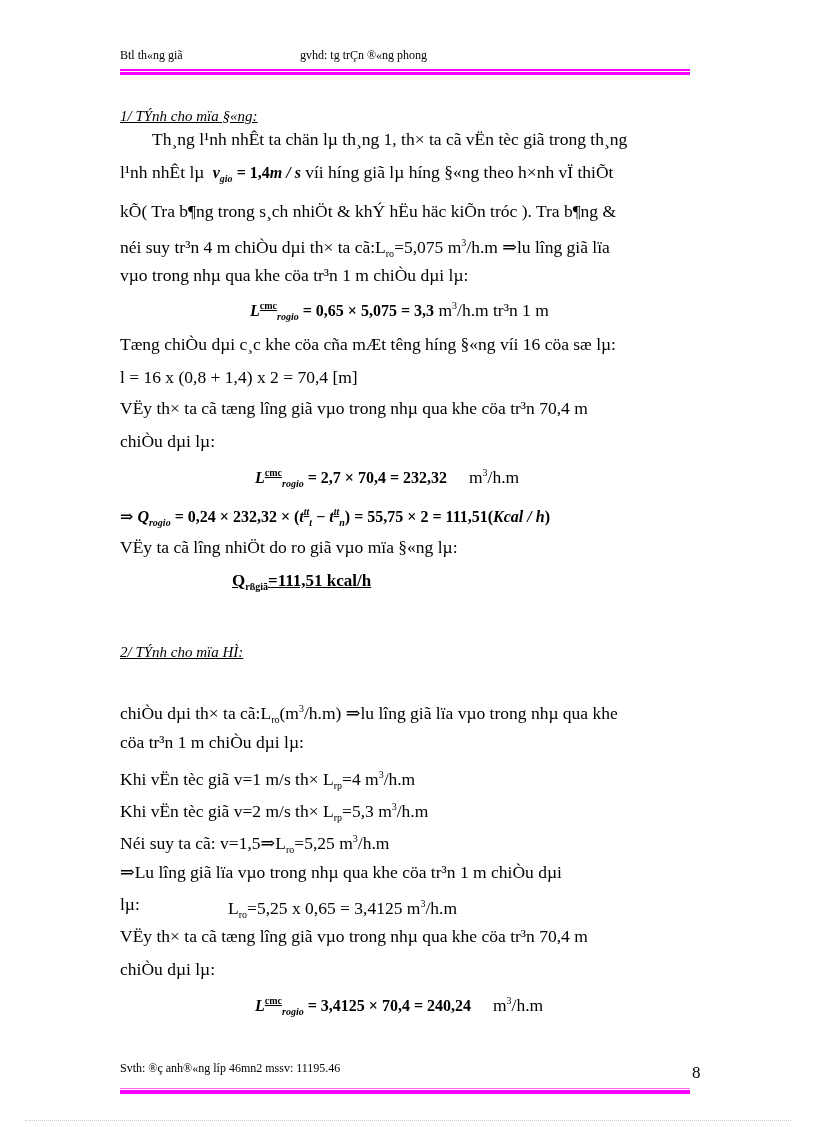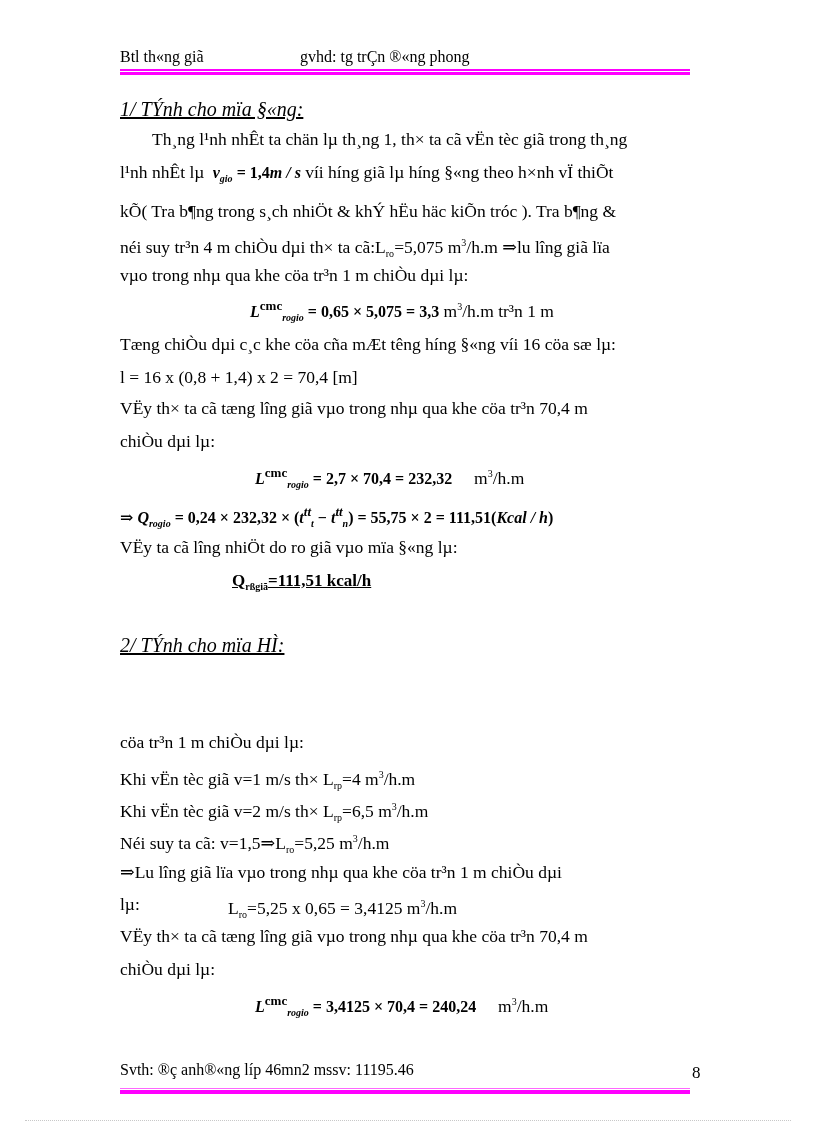--- a/index.html
+++ b/index.html
@@ -1,32 +1,32 @@
 <!DOCTYPE html>
 <html><head>
   <meta charset="utf-8">
   <style>
     html, body { margin: 0; padding: 0; background: #ffffff; }
     body { width: 816px; height: 1123px; position: relative; overflow: hidden;
            font-family: "Liberation Serif", "DejaVu Serif", serif; color: #000; }
     .page { position: absolute; left: 0; top: 0; width: 816px; height: 1123px; }
     .abs { position: absolute; white-space: nowrap; }
-    .hdr { font-size: 16px; }
+    .hdr { font-size: 12px; }
     .rule { position: absolute; left: 120px; width: 570px; height: 6px; }
     .rule .l1 { position: absolute; left: 0; top: 0; width: 100%; height: 2px; background: #ff00ff; }
     .rule .l2 { position: absolute; left: 0; top: 3px; width: 100%; height: 3px; background: #ff00ff; }
     .ftrule .l1 { height: 1px; background: #ff66ff; }
     .ftrule .l2 { top: 2px; height: 4px; }
     .txt { font-size: 17.5px; line-height: 20px; }
-    .heading { font-style: italic; text-decoration: underline; font-size: 20px; }
+    .heading { font-style: italic; text-decoration: underline; font-size: 15px; margin-top: 10px; }
     .formula { font-weight: bold; font-style: normal; font-size: 16px; }
     .var { font-style: italic; font-weight: bold; }
     .sub { font-size: 10px; vertical-align: -4px; }
     .sup { font-size: 10px; vertical-align: 7px; }
-    .sup2 { font-size: 13px; vertical-align: 7px; font-weight: bold; }
+    .sup2 { font-size: 10px; vertical-align: 7px; font-weight: bold; text-decoration: underline; }
     .ita { font-style: italic; }
     .result { font-weight: bold; text-decoration: underline; font-size: 17px; }
     .dots { position: absolute; left: 25px; top: 1120px; width: 766px; height: 0;
             border-top: 1px dotted #c8c8c8; }
     .pagenum { font-size: 17px; }
   </style>
 </head>
 <body>
 
 <div class="page">
@@ -75,29 +75,32 @@
 
   <div class="abs txt" style="left:120px; top:537px;">VËy ta cã l­îng  nhiÖt do ro giã vµo mïa §«ng lµ:</div>
 
   <div class="abs txt result" style="left:232px; top:571px;">
     <span>Q</span><span class="sub">rßgiã</span><span>=111,51  kcal/h</span>
   </div>
 
   <div class="abs heading" style="left:120px; top:634px;">2/ TÝnh cho mïa HÌ:</div>
 
 
+  <div class="abs txt" style="left:120px; top:699px;">
+    <span>chiÒu dµi th× ta cã:L</span><span class="sub">ro</span><span>(m</span><span class="sup">3</span><span>/h.m) ⇒lu  l­îng  giã lïa vµo trong nhµ qua khe</span>
+  </div>
 
   <div class="abs txt" style="left:120px; top:732px;">cöa tr³n 1 m chiÒu dµi lµ:</div>
 
   <div class="abs txt" style="left:120px; top:765px;">
     <span>Khi vËn tèc giã v=1 m/s th× L</span><span class="sub">rp</span><span>=4 m</span><span class="sup">3</span><span>/h.m</span>
   </div>
 
   <div class="abs txt" style="left:120px; top:797px;">
-    <span>Khi vËn tèc giã v=2 m/s th× L</span><span class="sub">rp</span><span>=6,5 m</span><span class="sup">3</span><span>/h.m</span>
+    <span>Khi vËn tèc giã v=2 m/s th× L</span><span class="sub">rp</span><span>=5,3 m</span><span class="sup">3</span><span>/h.m</span>
   </div>
 
   <div class="abs txt" style="left:120px; top:829px;">
     <span>Néi  suy ta cã: v=1,5⇒L</span><span class="sub">ro</span><span>=5,25  m</span><span class="sup">3</span><span>/h.m</span>
   </div>
 
   <div class="abs txt" style="left:120px; top:862px;">⇒Lu  l­îng  giã lïa vµo trong nhµ qua khe cöa tr³n 1 m chiÒu dµi</div>
 
   <div class="abs txt" style="left:120px; top:894px;">lµ:</div>
   <div class="abs txt" style="left:228px; top:894px;">

